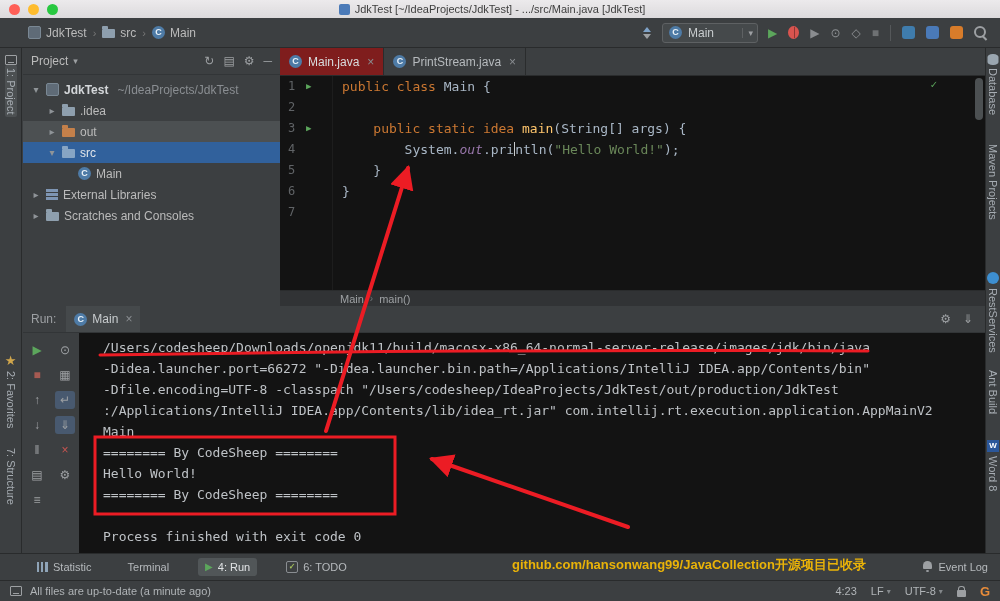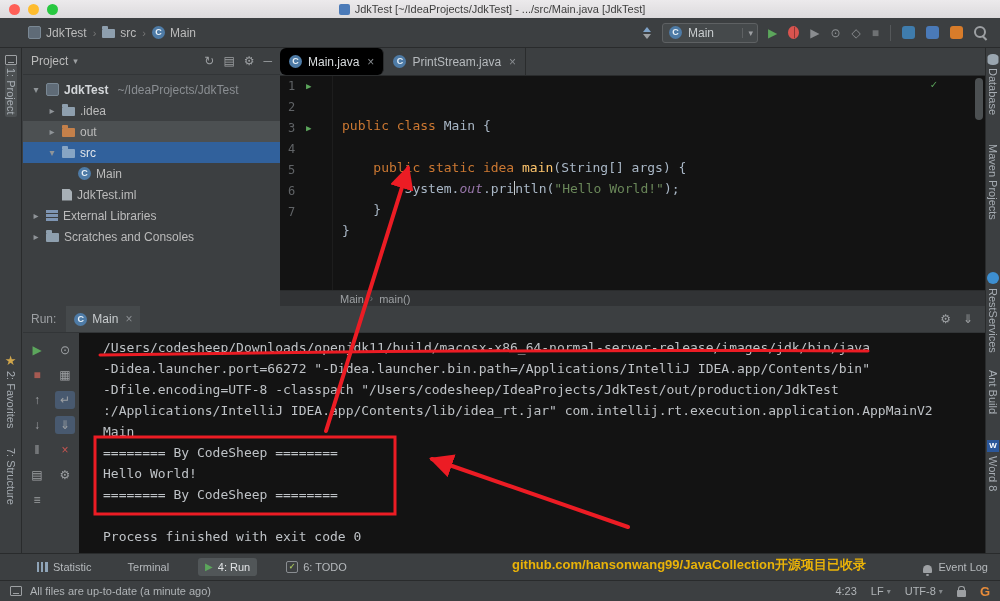--- a/index.html
+++ b/index.html
@@ -63,28 +63,28 @@
   .tree-label.bold{font-weight:bold;color:#D4D7DA;}
   .tree-sub{color:#8A8E92;margin-left:4px;}
   .hl-gray{background:#4C5052;}
   .hl-blue{background:#31619C;color:#E2E6EA;}
 
   
   #editor{position:absolute;left:280px;top:48px;width:705px;height:258px;background:#131313;}
   #editor-tabs{height:28px;background:#3C3F41;border-bottom:1px solid #2A2C2D;display:flex;}
   .etab{display:flex;align-items:center;gap:6px;padding:0 9px;font-size:12px;color:#B6BABD;
     border-right:1px solid #2A2C2D;cursor:default;}
-  .etab.sel{background:#000000;color:#D8DCDE;border-radius:6px;}
+  .etab.sel{background:#7f1d1d;color:#D8DCDE;}
   .tab-close{color:#8A8E92;font-size:12px;margin-left:2px;}
   #code-area{position:relative;height:214px;overflow:hidden;font-family:"DejaVu Sans Mono",monospace;font-size:13px;}
   #code-area::before{content:"";position:absolute;left:52px;top:0;bottom:0;width:1px;background:#1D1D1D;}
   .code-row{display:flex;height:21px;line-height:21px;}
   .gut{width:52px;flex:none;color:#606366;padding-left:8px;position:relative;font-size:12px;}
   .runmark{position:absolute;left:26px;top:0;color:#5CA65C;font-size:9px;}
-  .ct{padding-left:10px;white-space:pre;margin-top:39px;}
+  .ct{padding-left:10px;white-space:pre;}
   .c-kw{color:#CC7832;} .c-pl{color:#A9B7C6;} .c-fn{color:#FFC66D;}
   .c-str{color:#6A8759;} .c-fld{color:#9876AA;font-style:italic;}
   .caret{display:inline-block;width:1px;height:14px;background:#C8CCCE;vertical-align:-2px;}
   #inspection-ok{position:absolute;right:48px;top:2px;color:#5CA65C;font-size:11px;}
   #editor-scroll-thumb{position:absolute;right:2px;top:2px;width:8px;height:42px;background:#4C5052;border-radius:4px;}
   #editor-breadcrumb{height:16px;background:#313335;border-top:1px solid #2A2C2D;display:flex;
     align-items:center;gap:6px;padding-left:60px;font-size:11px;color:#9DA0A3;}
   .bc-sep{color:#6E7276;font-size:10px;}
 
   
@@ -105,21 +105,21 @@
     font-family:"DejaVu Sans Mono",monospace;font-size:13px;color:#BEC2C6;}
   .cline{height:21px;line-height:21px;white-space:pre;}
 
   
   #bottombar{position:absolute;left:0;top:553px;width:1000px;height:27px;background:#3C3F41;
     border-top:1px solid #292B2C;display:flex;align-items:center;padding:0 12px 0 30px;
     font-size:11px;color:#B6BABD;}
   #bottom-items{display:flex;gap:22px;align-items:center;}
   .bbi{display:flex;align-items:center;gap:5px;padding:3px 7px;border-radius:3px;cursor:default;}
   .bbi.sel{background:#515658;color:#E0E3E5;}
-  #event-log{margin-left:auto;display:flex;align-items:flex-end;gap:6px;cursor:default;}
+  #event-log{margin-left:auto;display:flex;align-items:flex-start;gap:6px;cursor:default;}
   #statusbar{position:absolute;left:0;top:580px;width:1000px;height:21px;background:#3C3F41;
     border-top:1px solid #292B2C;display:flex;align-items:center;font-size:11px;color:#B0B4B7;padding:0 10px;}
   #status-left{display:flex;align-items:center;gap:8px;justify-content:space-between;}
   #status-right{margin-left:auto;display:flex;align-items:center;gap:14px;}
   .st-item{display:inline-flex;align-items:center;gap:3px;cursor:default;}
   .mini-caret{font-size:8px;color:#84888B;}
 
   
   .icon{display:inline-block;flex:none;}
   .icon-folder,.icon-folder-excluded,.icon-folder-src,.icon-scratch{width:13px;height:9px;border-radius:1px;
@@ -262,25 +262,20 @@
       <div class="tree-row hl-blue" style="padding-left: 24px;">
         <span class="chev">▾</span>
         <span class="icon icon-folder-src"></span>
         <span class="tree-label">src</span>
       </div>
       <div class="tree-row" style="padding-left: 40px;">
         <span class="chev"></span>
         <span class="icon icon-class"></span>
         <span class="tree-label">Main</span>
       </div>
-      <div class="tree-row" style="padding-left: 24px;">
-        <span class="chev"></span>
-        <span class="icon icon-file"></span>
-        <span class="tree-label">JdkTest.iml</span>
-      </div>
       <div class="tree-row" style="padding-left: 8px;">
         <span class="chev">▸</span>
         <span class="icon icon-libs"></span>
         <span class="tree-label">External Libraries</span>
       </div>
       <div class="tree-row" style="padding-left: 8px;">
         <span class="chev">▸</span>
         <span class="icon icon-scratch"></span>
         <span class="tree-label">Scratches and Consoles</span>
       </div>

